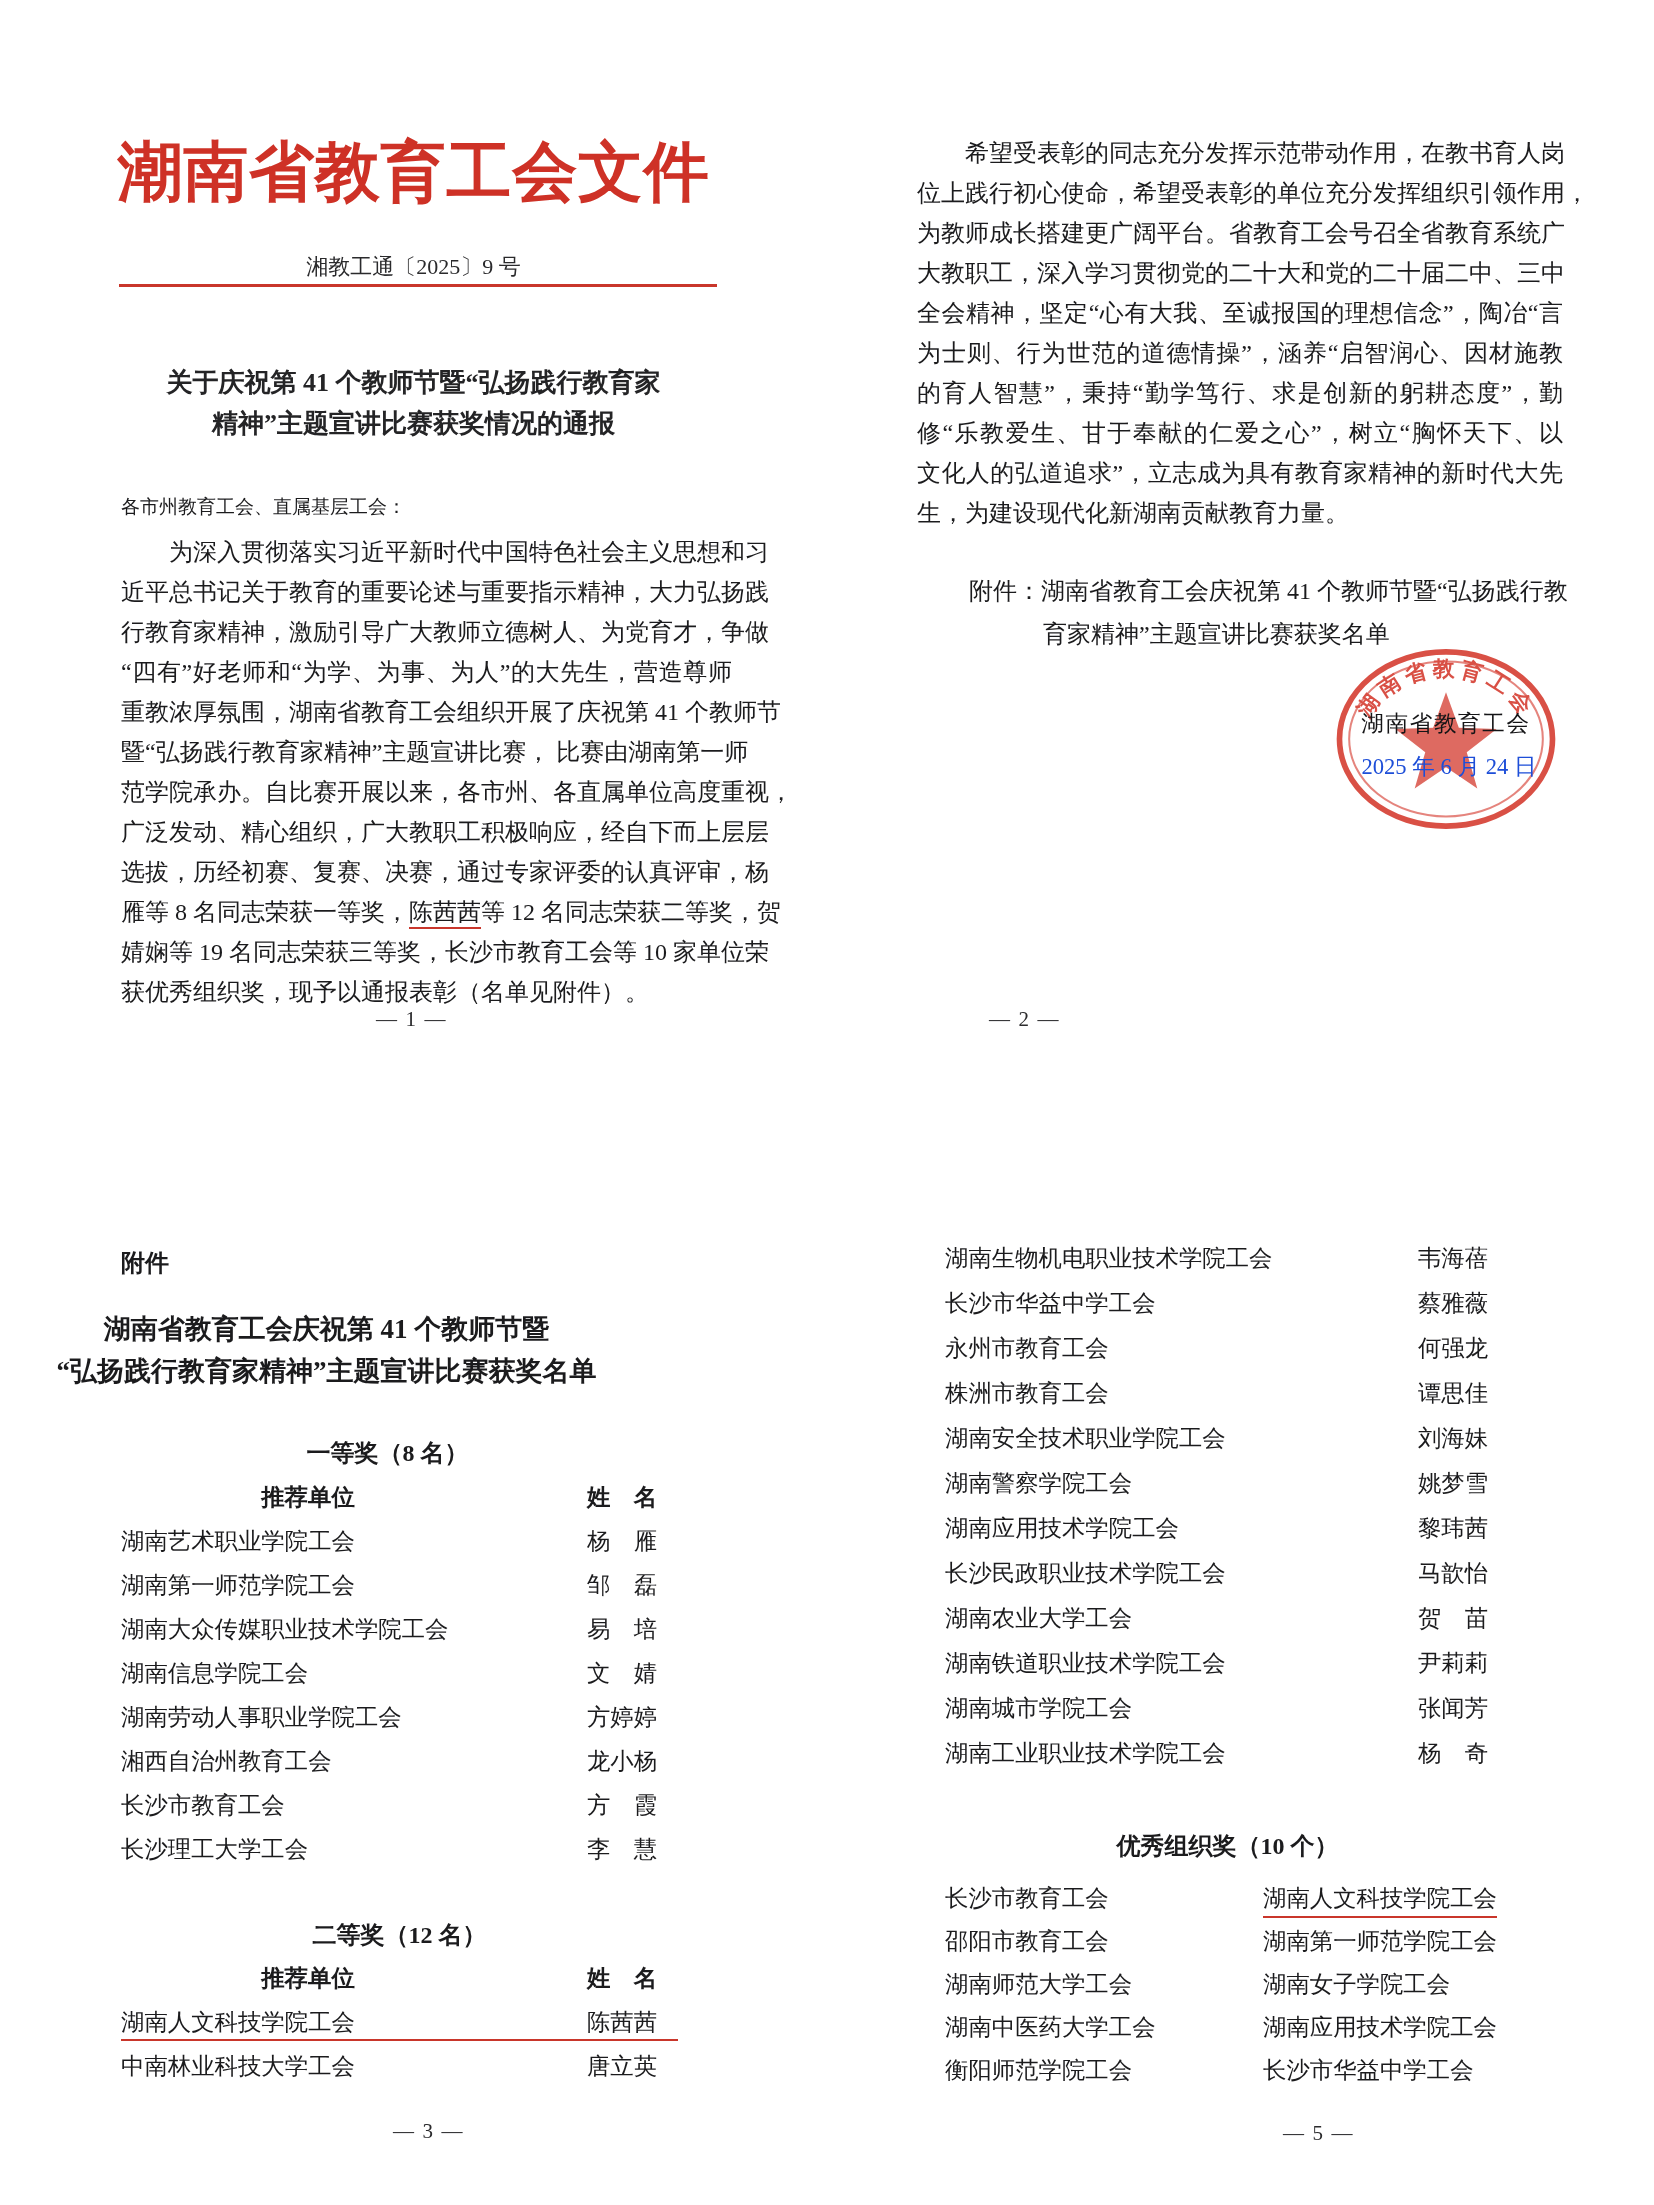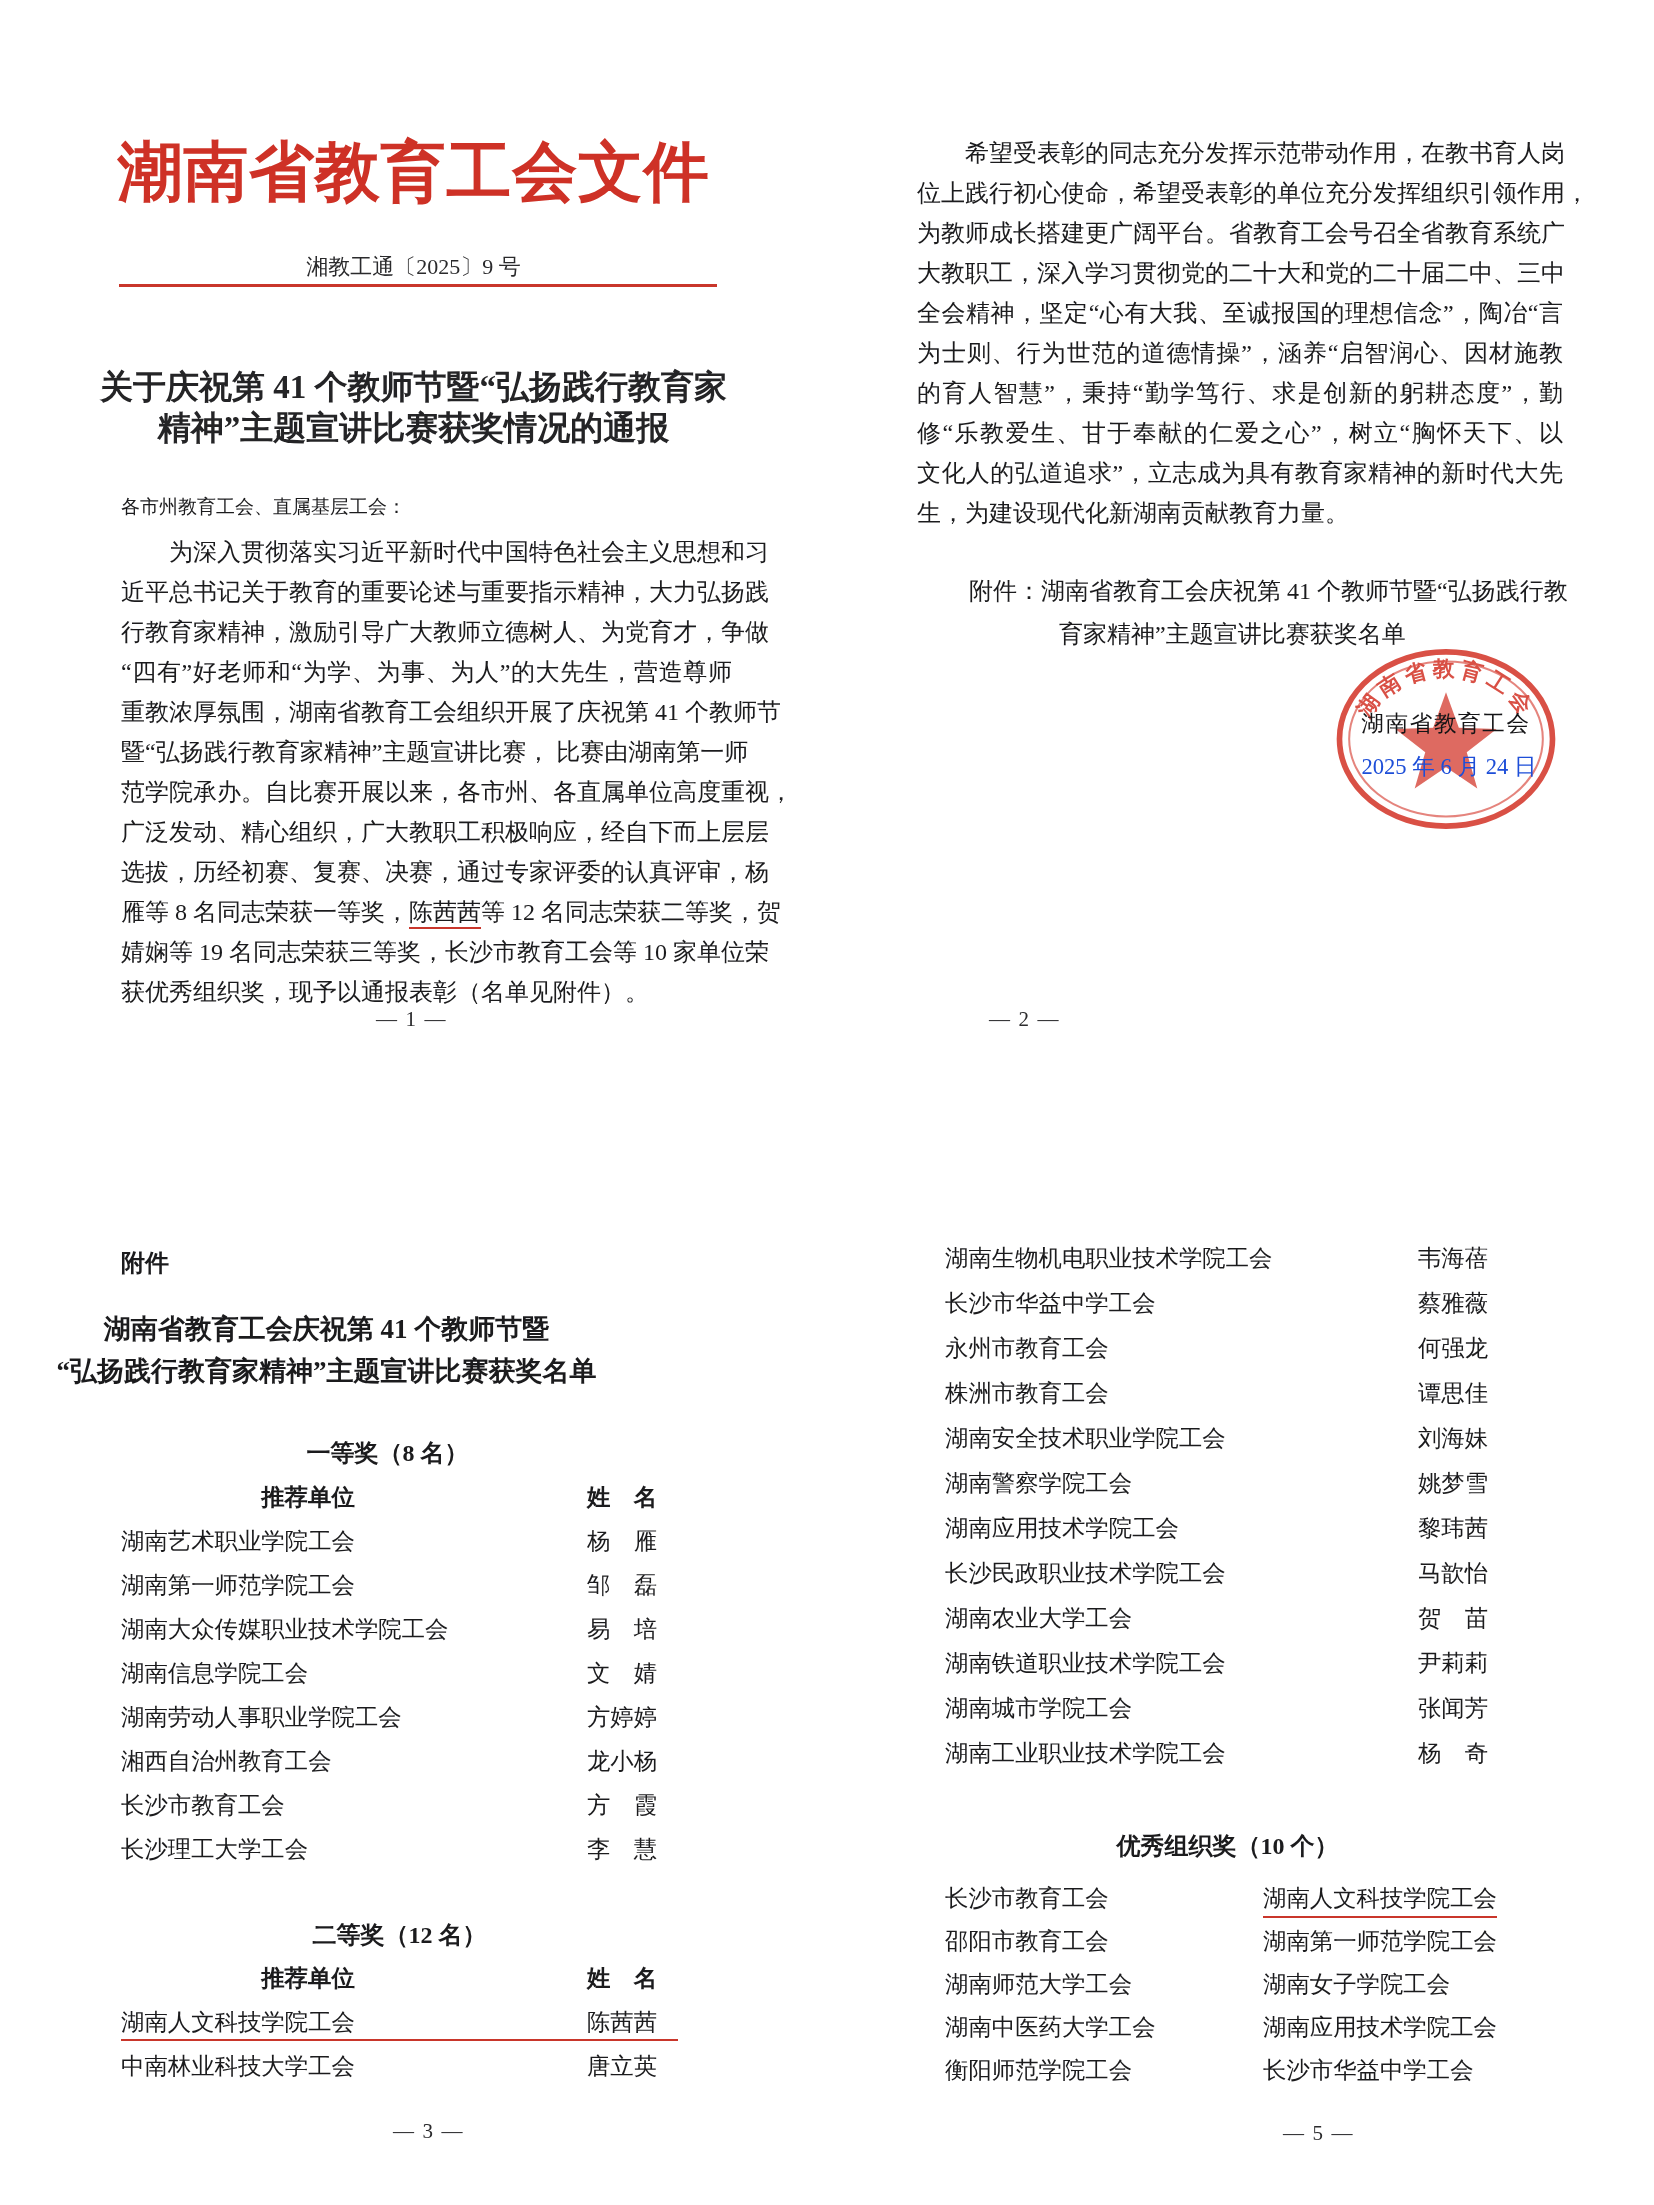--- a/index.html
+++ b/index.html
@@ -16,42 +16,42 @@
   #page4{left:827px;top:1103px;}
   .abs{position:absolute;}
 
   
   .org-header{
     left:0;top:128px;width:100%;text-align:center;
     font-size:65px;font-weight:700;color:#ce3126;letter-spacing:0.8px;white-space:nowrap;
   }
   .doc-number{left:0;top:252px;width:100%;text-align:center;font-size:22px;color:#2a2a2c;}
   .red-rule{left:119px;top:284px;width:598px;height:3.2px;background:#c9362b;}
-  .doc-title{left:0;width:100%;text-align:center;font-size:33px;font-weight:700;color:#242426;white-space:nowrap;}
+  .doc-title{left:0;width:100%;text-align:center;font-size:26px;font-weight:700;color:#242426;white-space:nowrap;}
   .t-l1{top:365px;} .t-l2{top:406px;}
   .salutation{left:121px;top:494px;font-size:19px;}
   .p-body{position:absolute;}
   .p1-body{left:121px;top:535px;width:611px;font-size:24px;}
   .p1-body .bodyline{height:40px;}
   .p2-body{left:90px;top:136px;width:646px;font-size:24px;}
   .p2-body .bodyline{height:40px;}
   .bodyline{line-height:34px;text-align:justify;text-align-last:justify;white-space:nowrap;}
   .p-body .bodyline:first-child{text-indent:48px;}
   .p-body .bodyline:last-child{text-align-last:left;}
   .red-underline{border-bottom:2.4px solid #c9362b;padding-bottom:2.4px;}
   .page-footer{font-size:21px;letter-spacing:1.6px;color:#2b2b2d;white-space:nowrap;}
   #p1-footer{left:376px;top:1007px;}
   #p2-footer{left:162px;top:1007px;}
   #p3-footer{left:393px;top:1016px;}
   #p4-footer{left:456px;top:1018px;}
 
   
   .attach-line{font-size:24px;white-space:nowrap;}
   #attach-l1{left:142px;top:575px;}
-  #attach-l2{left:232px;top:618px;}
+  #attach-l2{left:216px;top:618px;}
   .seal-box{left:502px;top:642px;width:234px;height:194px;opacity:.88;}
   .seal-sig{left:526px;top:708px;width:186px;text-align:center;font-size:22.6px;color:#141416;letter-spacing:1.6px;white-space:nowrap;}
   .seal-date{left:517px;top:751px;width:210px;text-align:center;font-size:22.6px;color:#1d4ed8;white-space:nowrap;}
 
   
   .attach-label{left:121px;top:144px;font-size:24px;font-weight:700;}
   .p3-title{left:48px;width:557px;text-align:center;font-size:27px;font-weight:700;white-space:nowrap;}
   .p3-t1{top:208px;} .p3-t2{top:250px;}
   .award-heading{text-align:center;font-size:24px;font-weight:700;white-space:nowrap;}
   #h-first{left:121px;top:334px;width:533px;}

